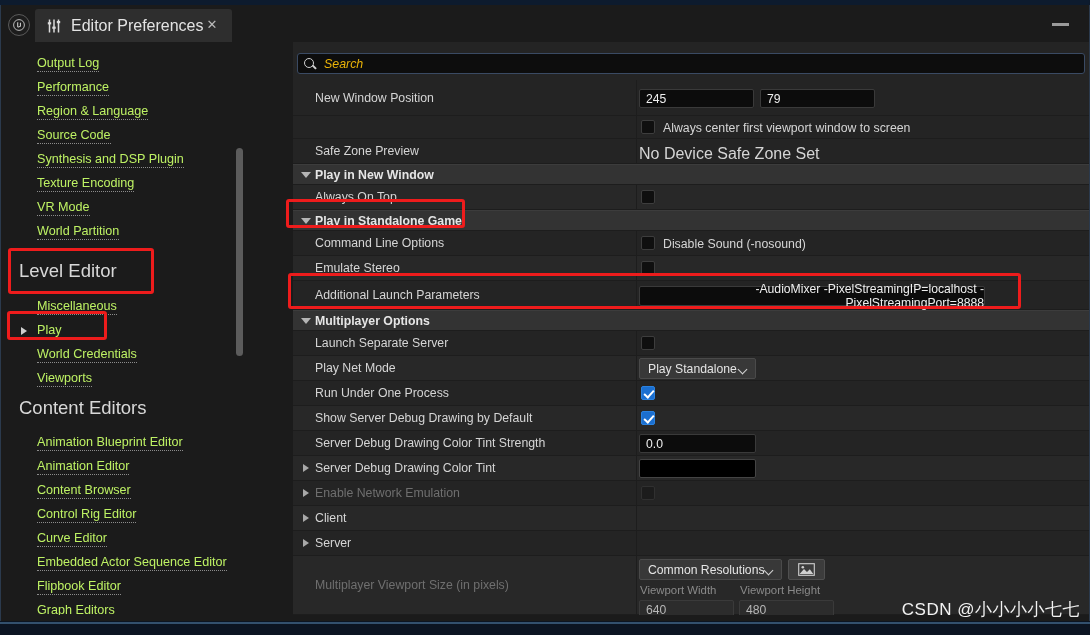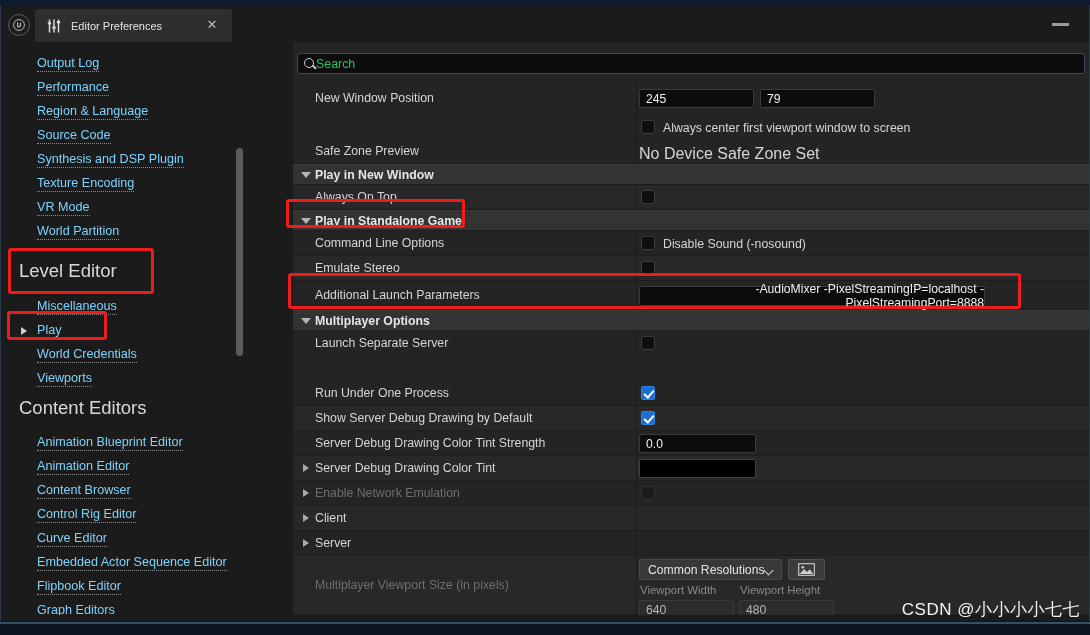--- a/index.html
+++ b/index.html
@@ -43,21 +43,21 @@
     position: absolute; left: 35px; top: 4px;
     width: 197px; height: 33px;
     background: #2e2e2e;
     border-top-left-radius: 3px; border-top-right-radius: 3px;
     display: flex; align-items: center;
   }
   .tab-icon {
     margin-left: 11px; width: 16px; height: 16px; position: relative;
   }
   .tab-label {
-    margin-left: 9px; font-size: 11px; color: #e3e3e3;
+    margin-left: 9px; font-size: 16px; color: #e3e3e3;
   }
   .tab-close {
     position: absolute; right: 13px; top: 9px;
     width: 14px; height: 14px;
     font-size: 13px; color: #b9b9b9; line-height: 14px; text-align: center;
     cursor: pointer;
   }
   .win-min {
     position: absolute; right: 18px; top: 12px;
     width: 22px; height: 14px; cursor: pointer;
@@ -69,21 +69,21 @@
 
   
   .sidebar {
     position: absolute; left: 1px; top: 42px;
     width: 231px; height: 573px;
     background: #1b1b1b;
     overflow: hidden;
   }
   .side-item {
     position: absolute; left: 36px;
-    font-size: 12.6px; color: #7dd3fc;
+    font-size: 12.6px; color: #bef264;
     white-space: nowrap;
     border-bottom: 1px dotted #8c8c8c;
     padding-bottom: 1px;
     cursor: pointer;
   }
   .side-item.no-underline { border-bottom: none; }
   .side-head {
     position: absolute; left: 18px;
     font-size: 18.5px; color: #d8d8d8;
     white-space: nowrap;
@@ -128,21 +128,21 @@
   .search-icon::before {
     content: ""; position: absolute; left: 0; top: 0;
     width: 8px; height: 8px; border: 1.6px solid #cfcfcf; border-radius: 50%;
   }
   .search-icon::after {
     content: ""; position: absolute; left: 7.5px; top: 8px;
     width: 4.5px; height: 1.6px; background: #cfcfcf;
     transform: rotate(45deg);
   }
   .search-ph {
-    margin-left: 0; font-size: 12.4px; color: #22c55e;
+    margin-left: 8px; font-size: 12.4px; color: #eab308; font-style: italic;
   }
 
   .rows {
     position: absolute; left: 0; top: 38px;
     width: 796px; height: 535px; text-align: right;
   }
   .row {
     position: absolute; left: 0; width: 796px;
     border-bottom: 1px solid #1d1d1d;
   }
@@ -417,20 +417,28 @@
         <div class="sec-tri-down"></div>
         <div class="sec-label">Multiplayer Options</div>
       </div>
 
       <div class="row plain" style="top:251px; height:25px;">
         <div class="col-split"></div>
         <div class="row-label">Launch Separate Server</div>
         <div class="cb" style="left:348px; top:5px;"></div>
       </div>
 
+      <div class="row alt" style="top:276px; height:25px;">
+        <div class="col-split"></div>
+        <div class="row-label">Play Net Mode</div>
+        <div class="dropdown" style="left:346px; top:2px; width:117px;">
+          <span>Play Standalone</span>
+          <div class="dd-caret"></div>
+        </div>
+      </div>
 
       <div class="row plain" style="top:301px; height:25px;">
         <div class="col-split"></div>
         <div class="row-label">Run Under One Process</div>
         <div class="cb on" style="left:348px; top:5px;"></div>
       </div>
 
       <div class="row alt" style="top:326px; height:25px;">
         <div class="col-split"></div>
         <div class="row-label">Show Server Debug Drawing by Default</div>

